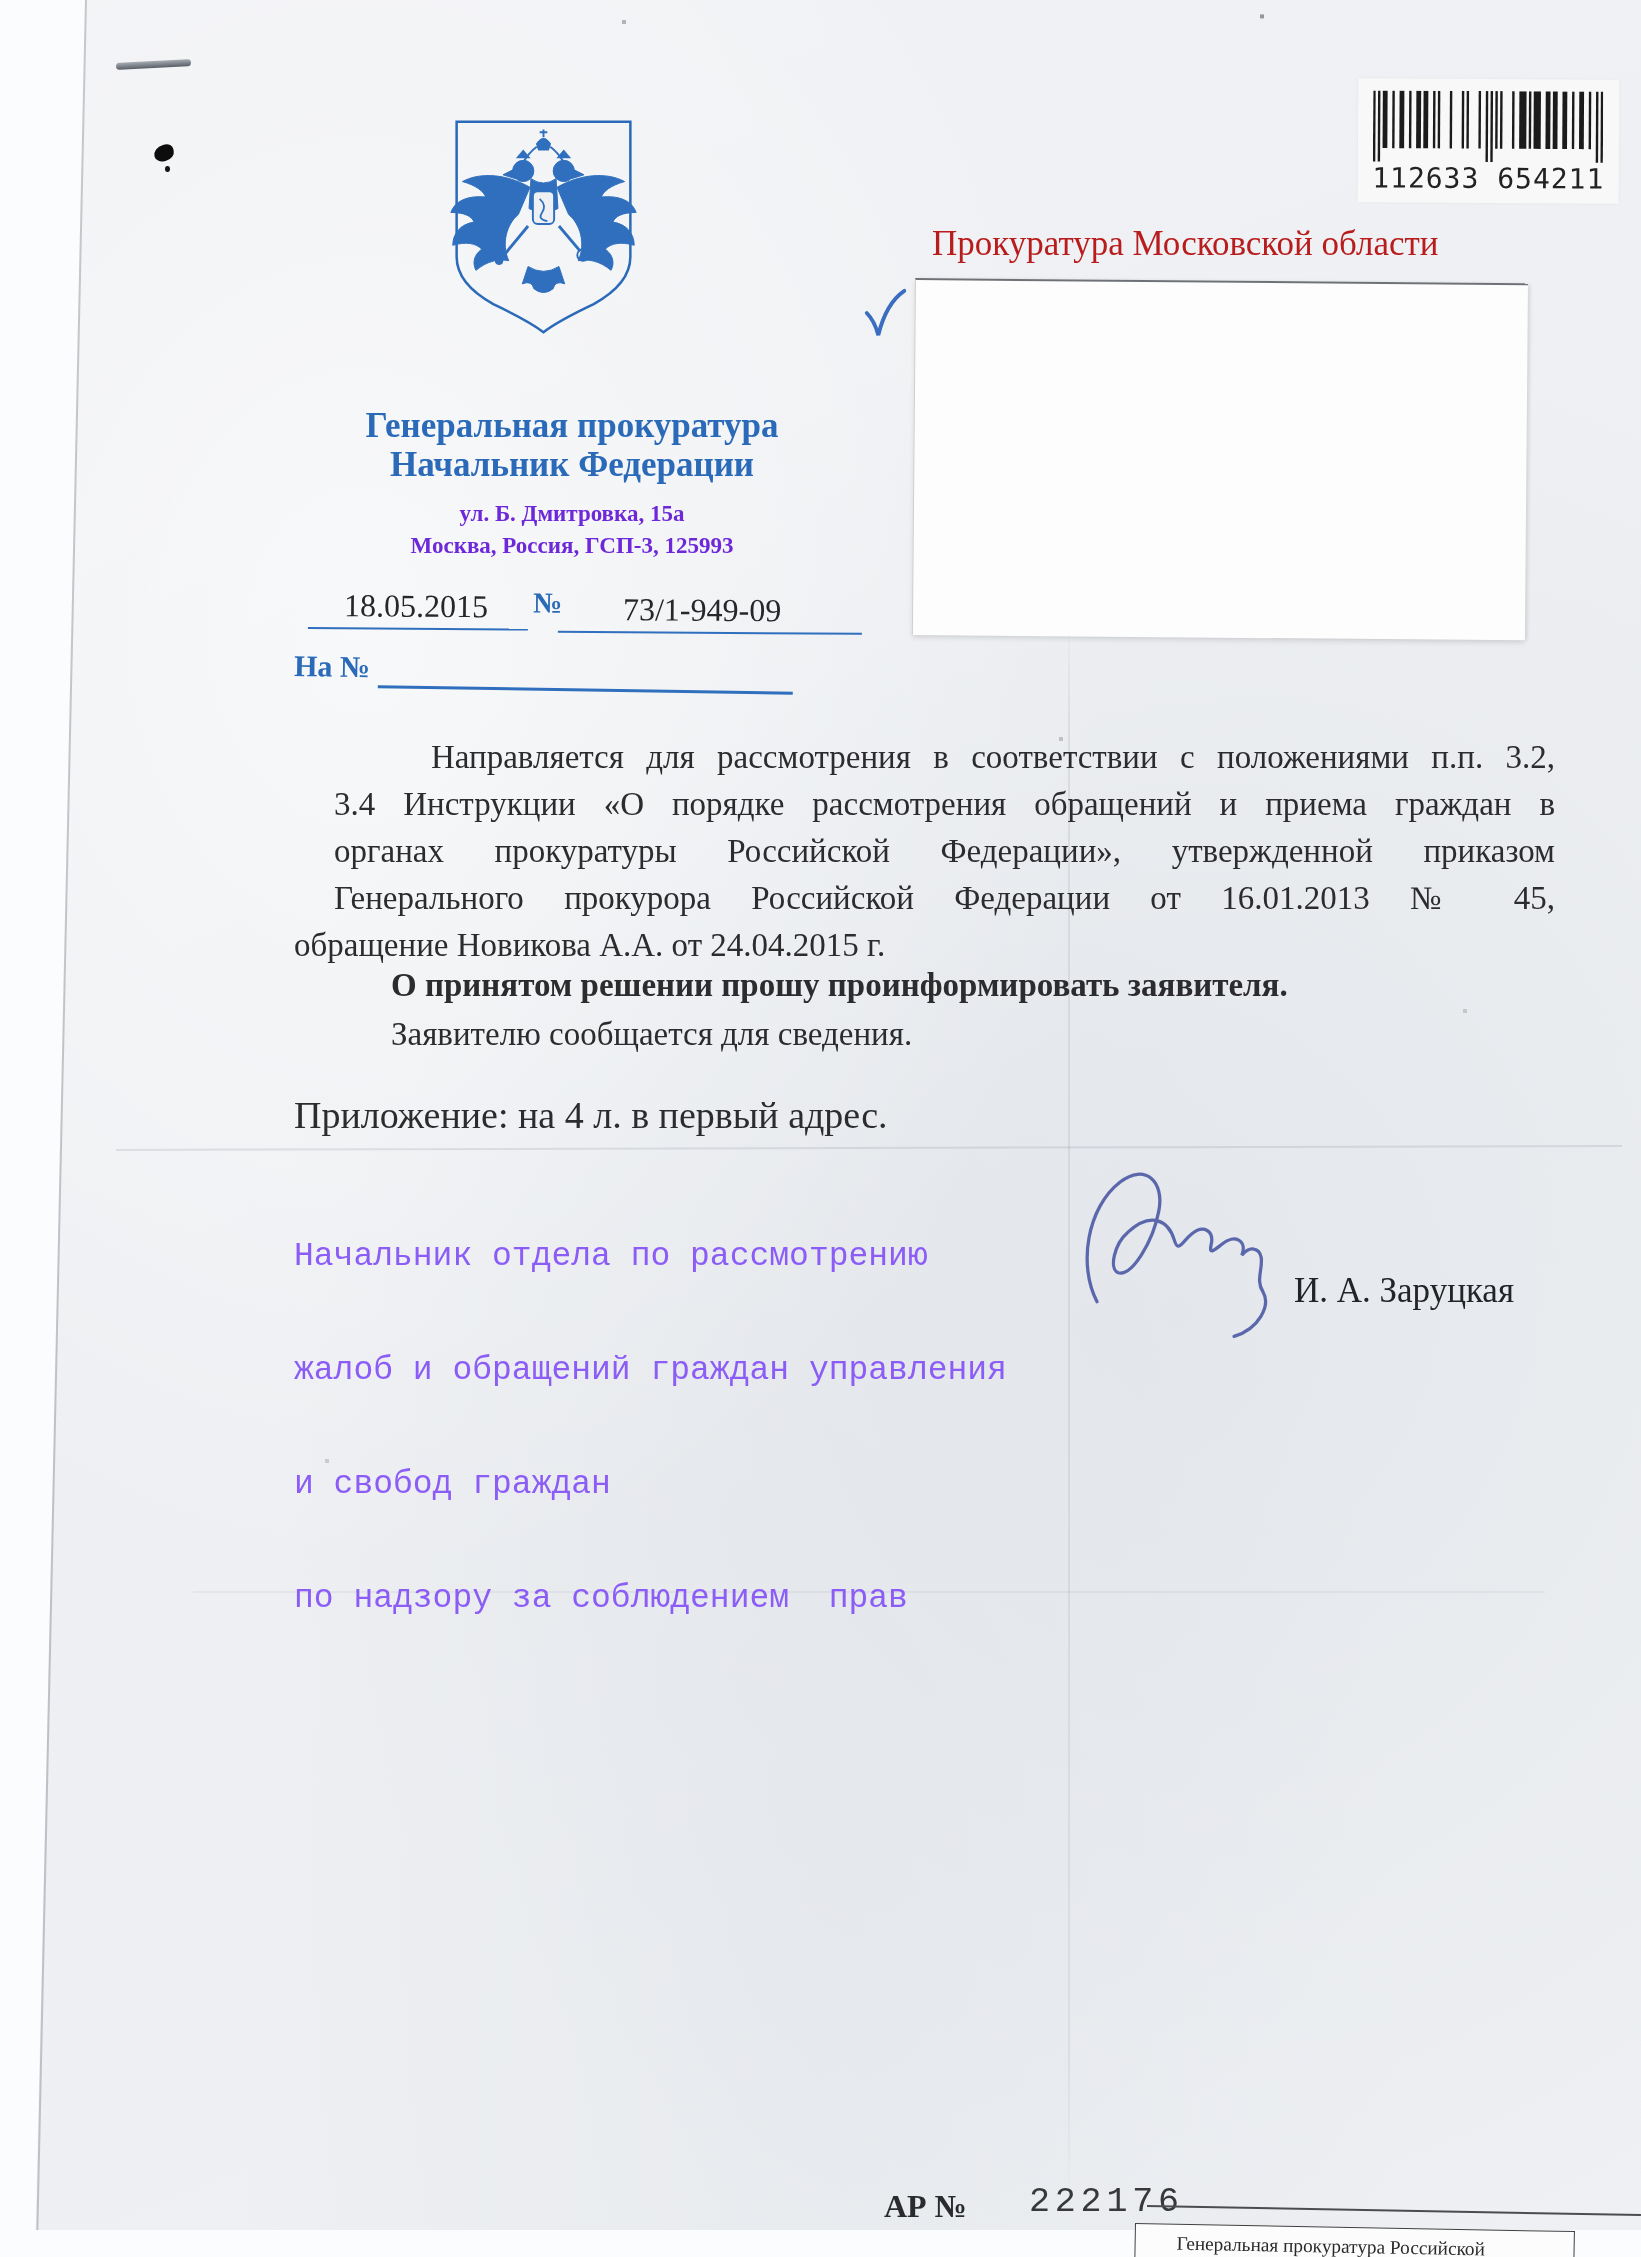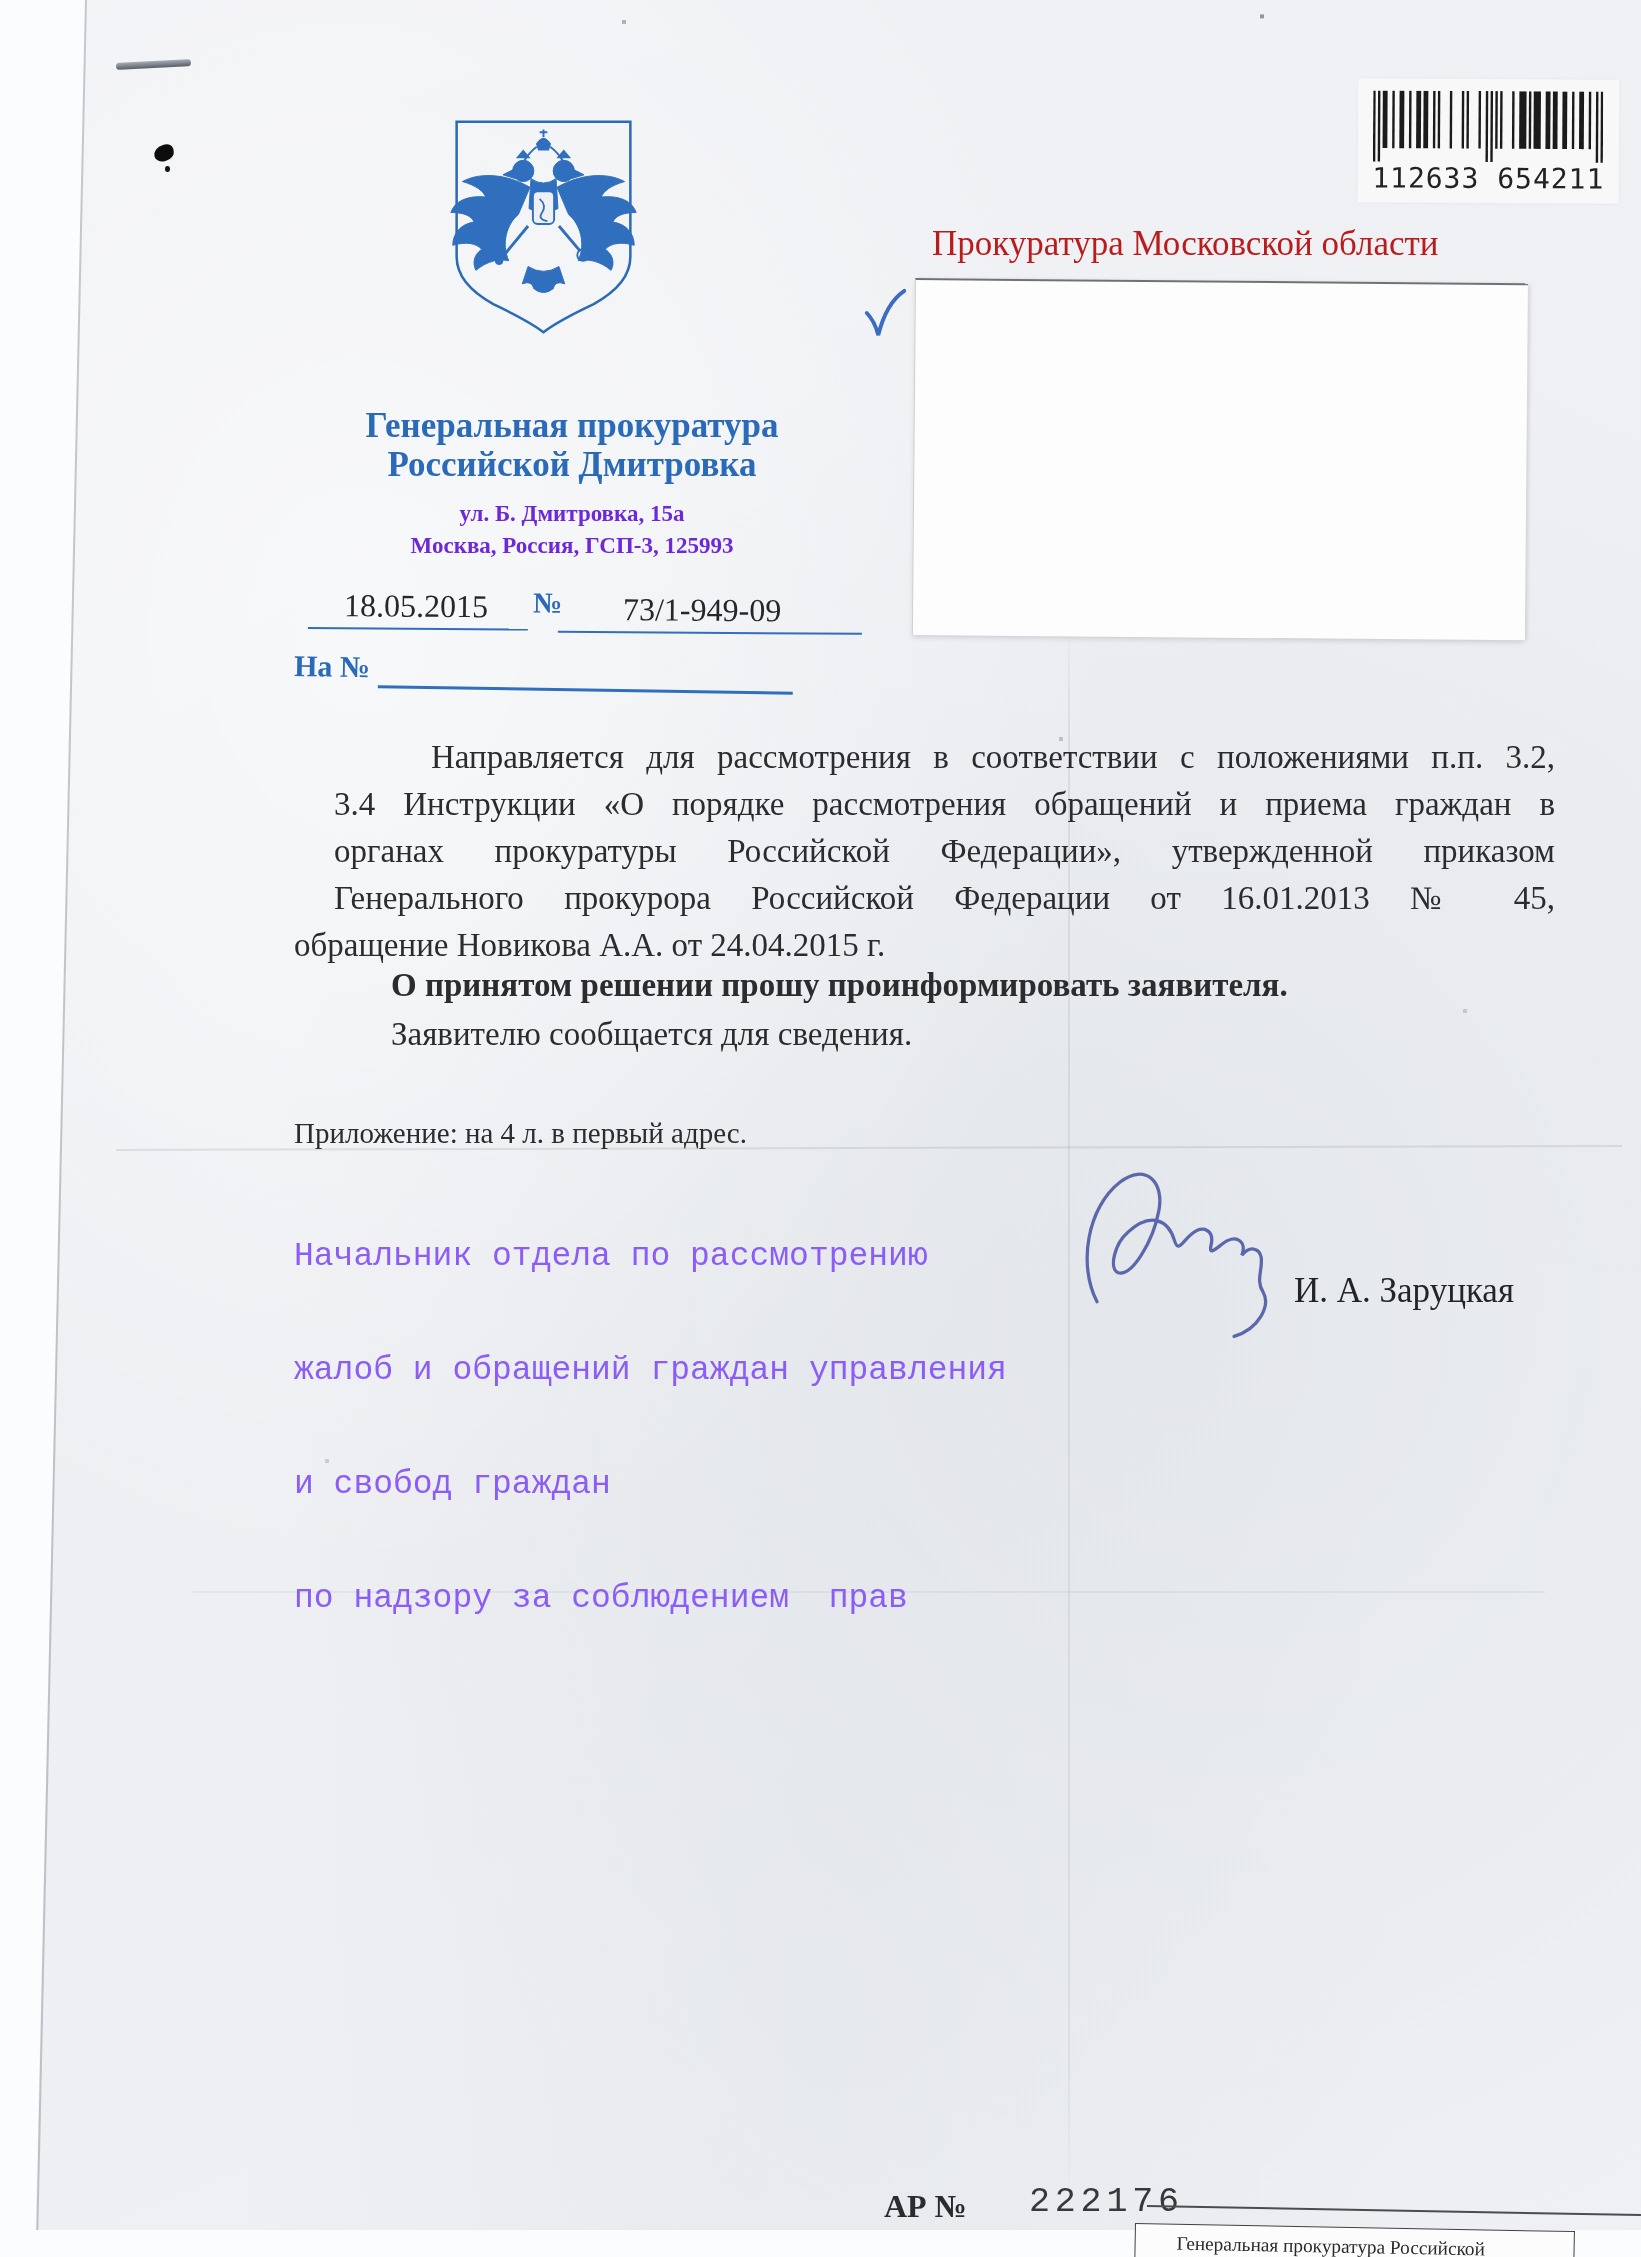--- a/index.html
+++ b/index.html
@@ -71,21 +71,21 @@
   .checkmark{position:absolute;left:860px;top:284px;width:52px;height:58px;z-index:4;}
 
   
   .body-text{position:absolute;left:294px;top:734px;width:1261px;
     font-size:33px;line-height:47px;color:#2c2c2e;}
   .jline{text-align:justify;text-align-last:justify;margin-left:40px;}
   .jfirst{padding-left:97px;}
   .jlast{text-align:left;}
   .para-ind{position:absolute;left:294px;font-size:33px;color:#2c2c2e;padding-left:97px;}
   .p2{top:967px;font-weight:bold;} .p3{top:1016px;}
-  .attachment{position:absolute;left:294px;top:1093px;font-size:29px;color:#2c2c2e;margin-top:24px;}
+  .attachment{position:absolute;left:294px;top:1093px;font-size:38px;color:#2c2c2e;}
 
   
   .sig-title{position:absolute;left:294px;top:1162px;font-size:33px;line-height:38px;
     color:#8b5cf6;white-space:pre;font-family:Liberation Mono, monospace;}
   .sig-name{position:absolute;left:1294px;top:1271px;font-size:35px;color:#232427;z-index:5;}
   .signature{position:absolute;left:1070px;top:1149px;width:251px;height:203px;z-index:5;}
 
   
   .ap-label{position:absolute;left:884px;top:2188px;font-size:32px;font-weight:bold;color:#2a2b2d;z-index:3;}
   .ap-number{position:absolute;left:1029px;top:2182px;font-family:"Liberation Mono", monospace;
@@ -128,21 +128,21 @@
       <path d="M-4 70 Q4 77 -2 85 Q-6 91 4 93" fill="none" stroke-width="1.8"></path>
       <path d="M-16 140 Q0 150 16 140 L22 158 Q12 154 10 163 Q0 171 -10 163 Q-12 154 -22 158 Z"></path>
       <path d="M-16 98 L-44 132 M16 98 L38 124" fill="none" stroke-width="3"></path>
       <circle cx="-46" cy="134" r="4"></circle>
       <circle cx="41" cy="128" r="6" fill="none" stroke-width="2"></circle>
     </g>
   </svg>
 
   <div class="org-name">
     <div>Генеральная прокуратура</div>
-    <div>Российской Дмитровка</div>
+    <div>Начальник Федерации</div>
   </div>
   <div class="org-addr">
     <div>ул. Б. Дмитровка, 15а</div>
     <div>Москва, Россия, ГСП-3, 125993</div>
   </div>
 
   <div class="ref-row">
     <span class="ref-date">18.05.2015</span>
     <div class="ref-u1"></div>
     <span class="ref-no">№</span>

